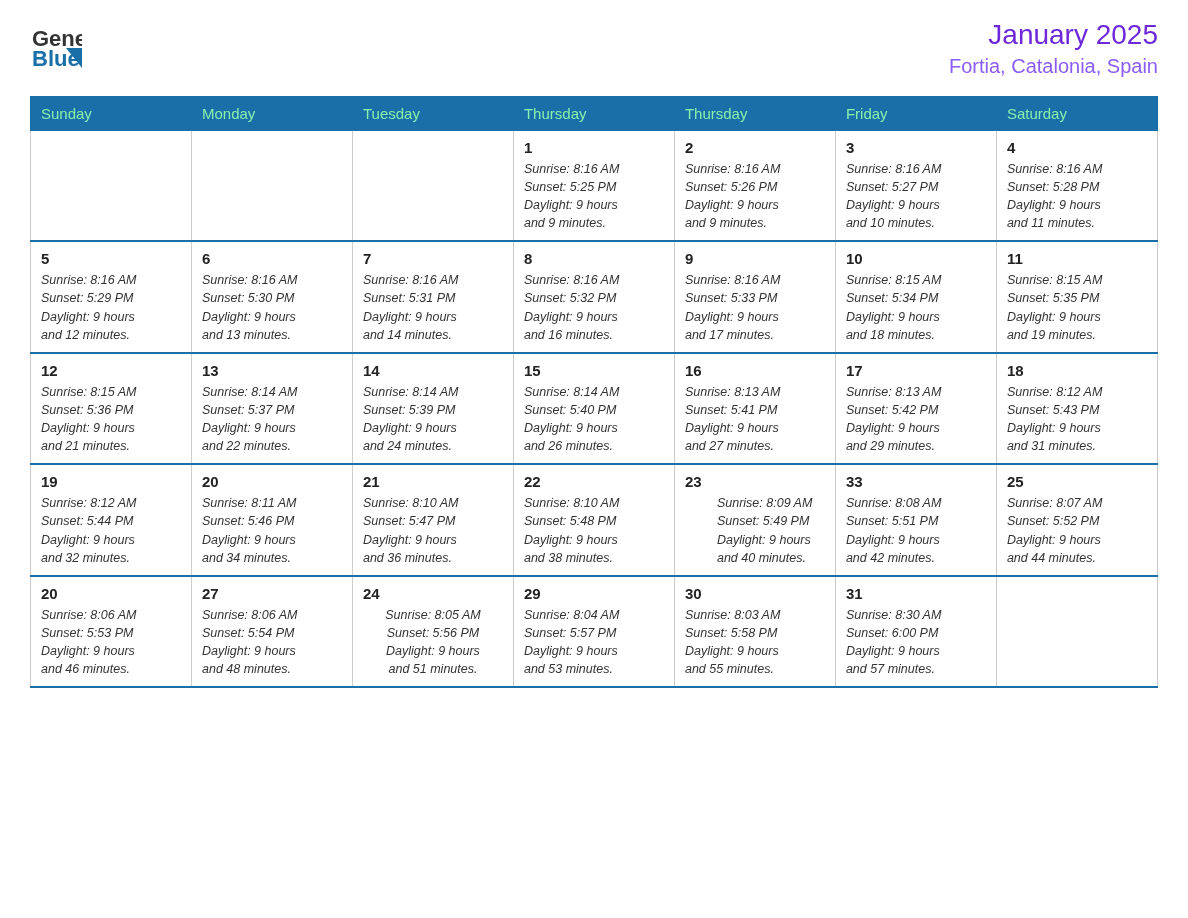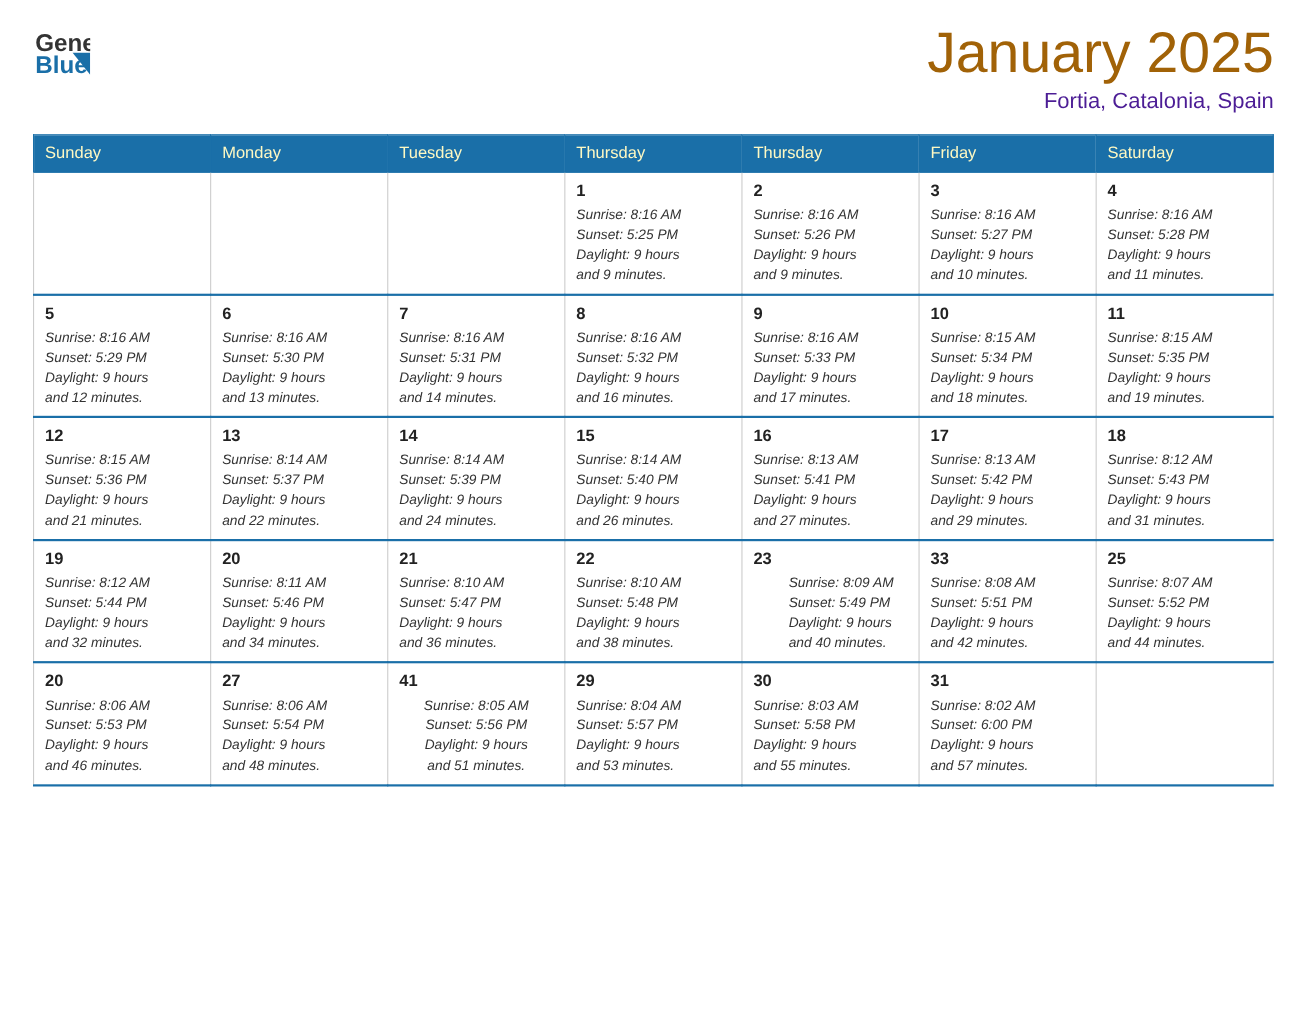--- a/index.html
+++ b/index.html
@@ -18,38 +18,38 @@
     }
     .logo {
       display: flex;
       align-items: center;
       gap: 4px;
     }
     .title-block {
       text-align: right;
     }
     .title-block h1 {
-      font-size: 52px;
+      font-size: 28px;
       font-weight: normal;
-      color: #a16207;
+      color: #6d28d9;
       line-height: 1.1;
     }
     .title-block h2 {
       font-size: 20px;
       font-weight: normal;
-      color: #4c1d95;
+      color: #8b5cf6;
       margin-top: 4px;
     }
     .calendar {
       width: 100%;
       border-collapse: collapse;
     }
     .calendar thead tr th {
       background-color: #1a6fa8;
-      color: #fef9c3;
+      color: #86efac;
       text-align: left;
       padding: 8px 10px;
       font-size: 15px;
       font-weight: normal;
       border: 1px solid #1a6fa8;
     }
     .calendar tbody tr td {
       vertical-align: top;
       padding: 8px 10px;
       border: 1px solid #ccc;
@@ -303,21 +303,21 @@
 and 46 minutes.</div>
         </td>
         <td>
           <span class="day-num">27</span>
           <div class="day-info" style="white-space: pre-line;">Sunrise: 8:06 AM
 Sunset: 5:54 PM
 Daylight: 9 hours
 and 48 minutes.</div>
         </td>
         <td>
-          <span class="day-num">41</span>
+          <span class="day-num">24</span>
           <div class="day-info" style="white-space: pre-line; text-align: center;">Sunrise: 8:05 AM
 Sunset: 5:56 PM
 Daylight: 9 hours
 and 51 minutes.</div>
         </td>
         <td>
           <span class="day-num">29</span>
           <div class="day-info" style="white-space: pre-line;">Sunrise: 8:04 AM
 Sunset: 5:57 PM
 Daylight: 9 hours
@@ -325,21 +325,21 @@
         </td>
         <td>
           <span class="day-num">30</span>
           <div class="day-info" style="white-space: pre-line;">Sunrise: 8:03 AM
 Sunset: 5:58 PM
 Daylight: 9 hours
 and 55 minutes.</div>
         </td>
         <td>
           <span class="day-num">31</span>
-          <div class="day-info" style="white-space: pre-line;">Sunrise: 8:02 AM
+          <div class="day-info" style="white-space: pre-line;">Sunrise: 8:30 AM
 Sunset: 6:00 PM
 Daylight: 9 hours
 and 57 minutes.</div>
         </td>
         <td></td>
       </tr>
     </tbody>
 </table>
 
 </body></html>

